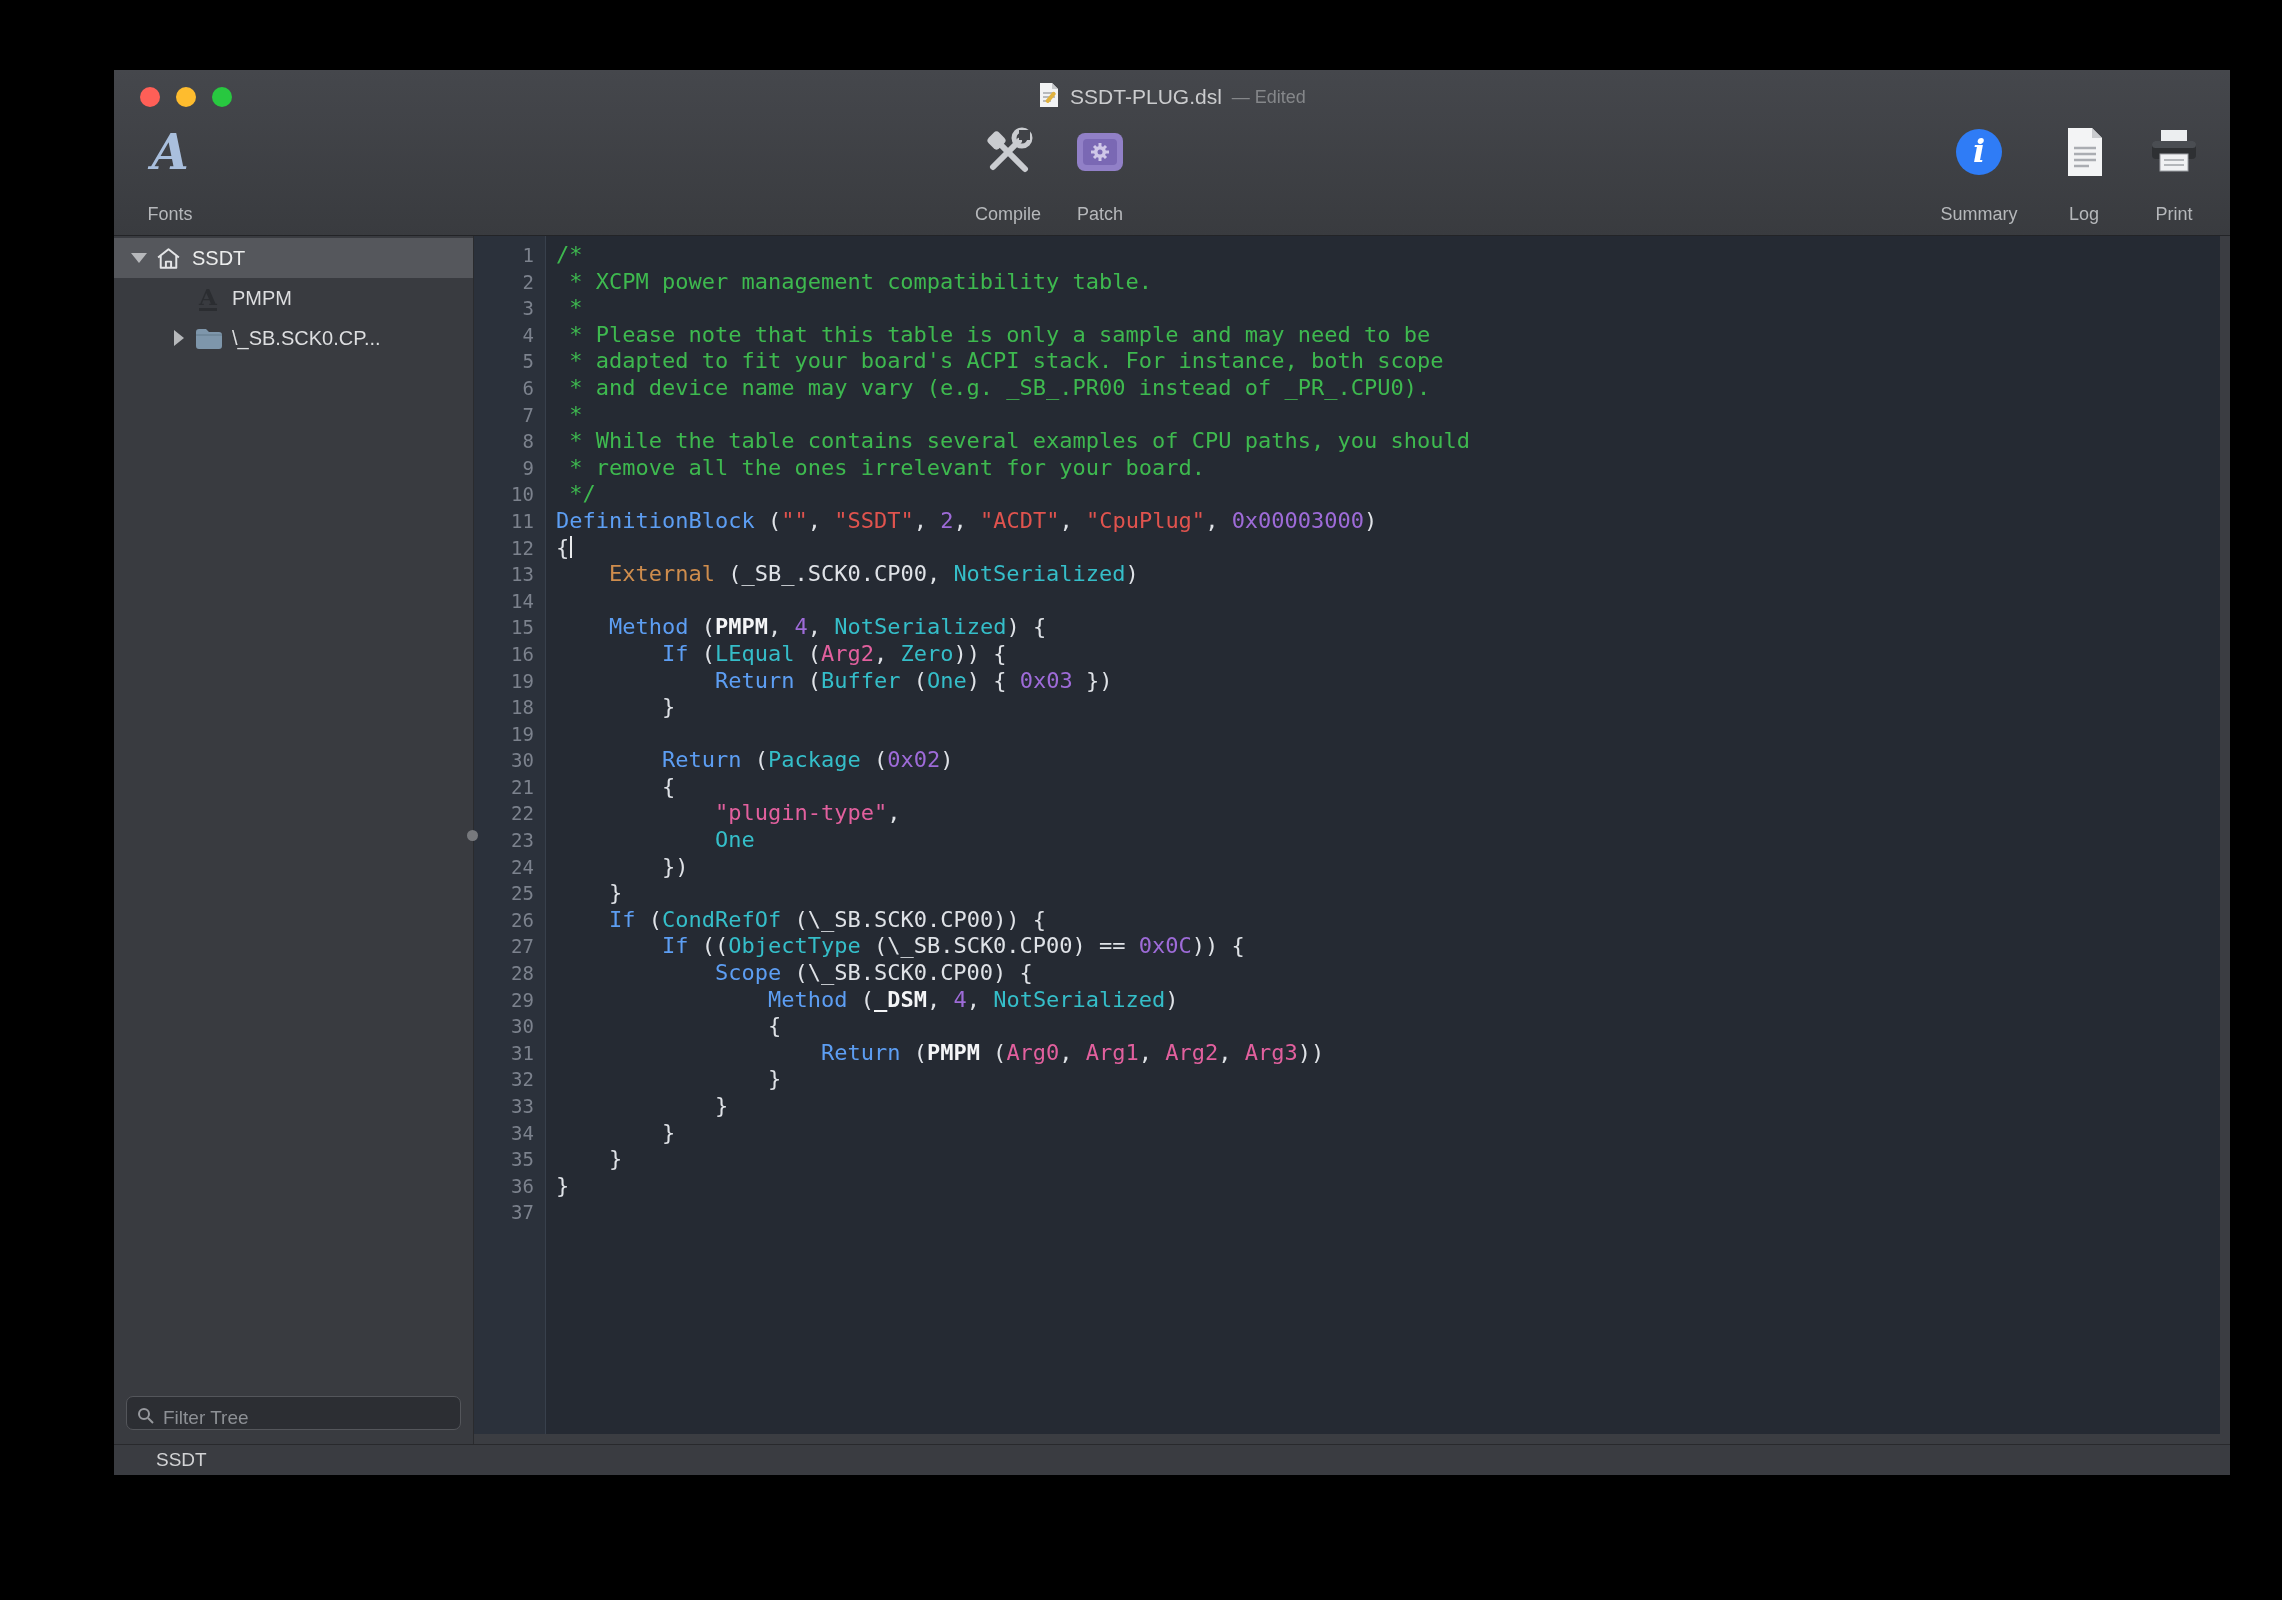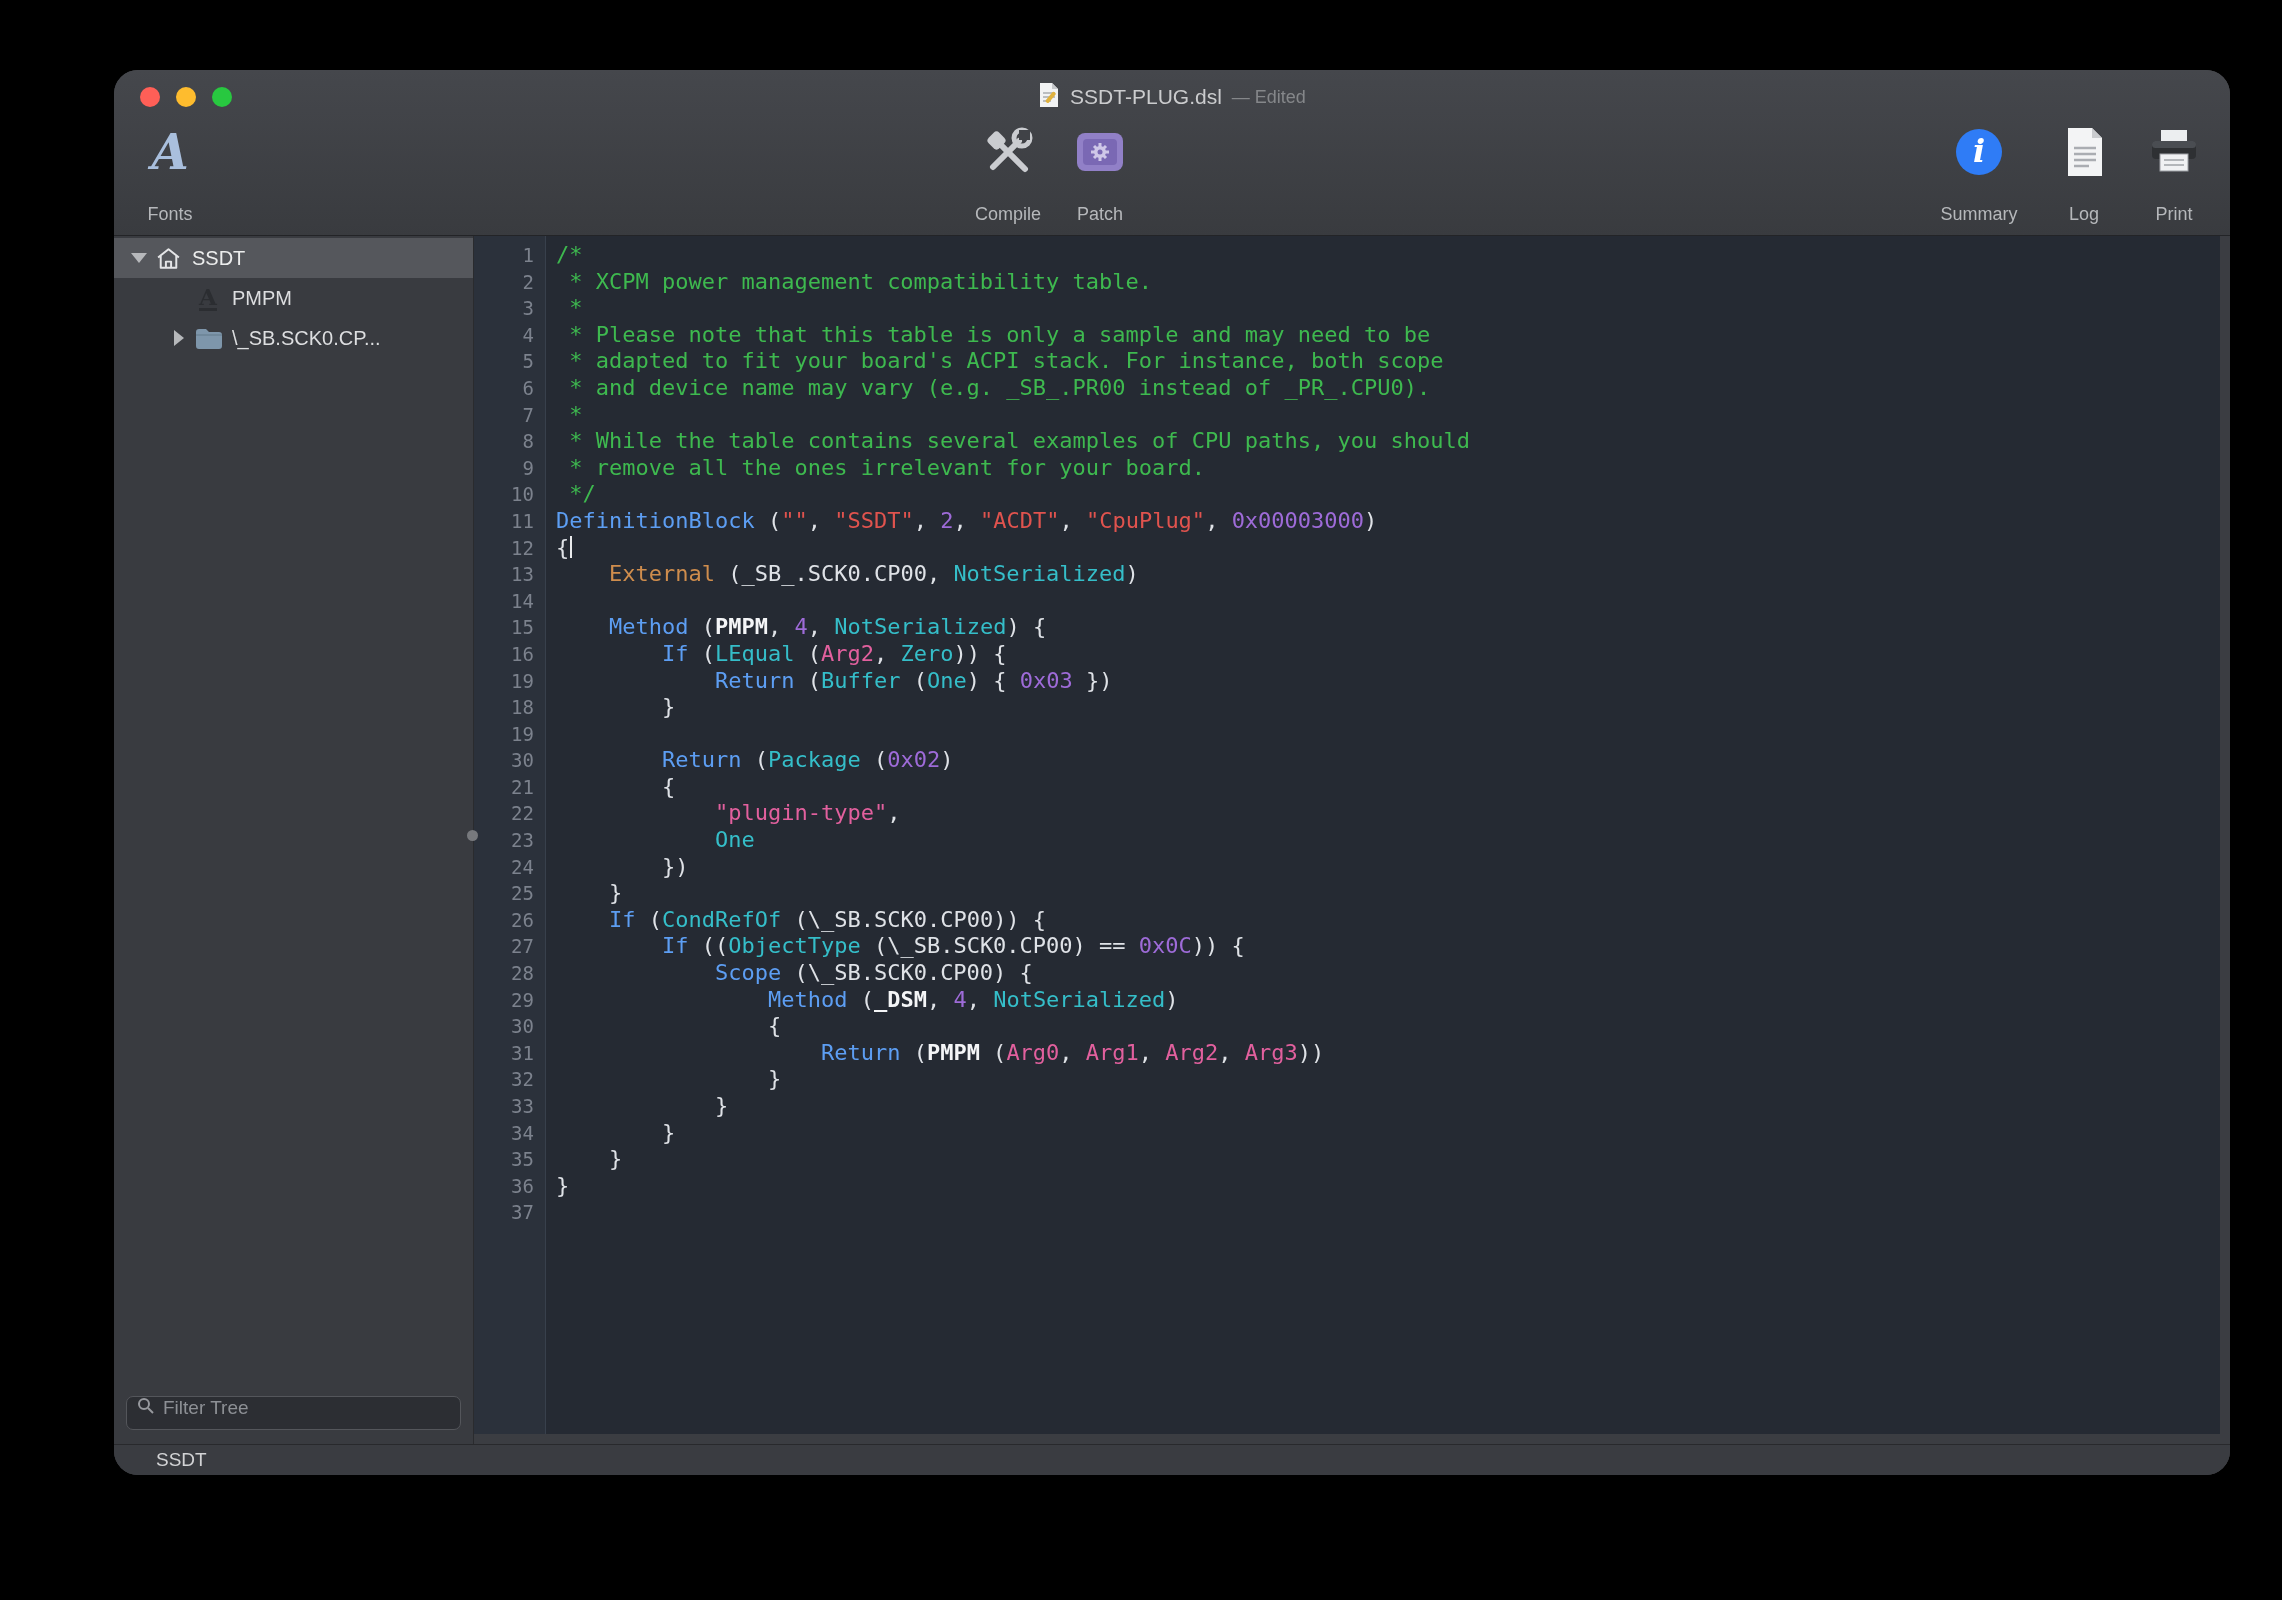--- a/index.html
+++ b/index.html
@@ -1,20 +1,20 @@
 <!DOCTYPE html>
 <html style="--tok-c: #3eb94f; --tok-k: #5d9ef3; --tok-t: #35bec9; --tok-s: #e0534e; --tok-n: #9e6bd8; --tok-p: #e2609e; --tok-ps: #e2609e; --tok-o: #cf8d4d; --tok-w: #dfe2e7; --tok-b: #f4f5f7;"><head>
 <meta charset="utf-8">
 <style>
   * { margin:0; padding:0; box-sizing:border-box; }
   html,body { width:2282px; height:1600px; background:#000; overflow:hidden;
               font-family:"Liberation Sans","DejaVu Sans",sans-serif; }
 
   .window { position:absolute; left:114px; top:70px; width:2116px; height:1405px;
-            background:#3b3d42; border-radius:24px; overflow:hidden;
+            background:#3b3d42; border-radius:0; overflow:hidden;
             display:flex; flex-direction:column;
             box-shadow: inset 0 0 0 1px rgba(255,255,255,0.07); }
 
   .header { background:linear-gradient(#45474c,#393b3f); flex:0 0 auto; }
 
   .titlebar { height:54px; position:relative; display:flex; align-items:center; }
   .traffic { display:flex; gap:16px; padding-left:26px; }
   .tl { width:20px; height:20px; border-radius:50%; border:none; cursor:default; }
   .tl.red { background:#ff5f57; } .tl.yellow { background:#febc2e; } .tl.green { background:#28c840; }
   .title-wrap { position:absolute; left:0; right:0; top:0; height:54px;
@@ -51,21 +51,21 @@
   .tri-right { width:0; height:0; border-top:8px solid transparent;
                border-bottom:8px solid transparent; border-left:10px solid #b6b8bb; }
   .tree-iconbox { width:32px; flex:0 0 32px; display:flex; align-items:center;
                   justify-content:center; margin-right:8px; }
   .method-glyph { font-family:"DejaVu Serif","Liberation Serif",serif; font-weight:bold;
                   font-size:23px; line-height:1; color:#2b2d31; border-bottom:3px solid #2b2d31; }
   .tree-label { white-space:nowrap; overflow:hidden; }
 
   .filter-wrap { margin:0 12px 14px; height:34px; background:#2c2e33;
                  border:1px solid #54565b; border-radius:7px; display:flex;
-                 align-items:flex-start; padding:0 10px; gap:8px; flex:0 0 auto; }
+                 align-items:flex-end; padding:0 10px; gap:8px; flex:0 0 auto; }
   .filter-wrap input { background:transparent; border:none; outline:none;
                        color:#d4d5d7; font-size:19px; width:100%;
                        font-family:"Liberation Sans","DejaVu Sans",sans-serif; }
   .filter-wrap input::placeholder { color:#8d9095; }
 
   .split-dot { position:absolute; left:353px; top:594px; width:11px; height:11px;
                border-radius:50%; background:#77797d; z-index:5; }
 
   .editor-outer { flex:1; min-width:0; padding:0 10px 10px 0; }
   .editor { width:100%; height:100%; background:#252a33; position:relative; overflow:hidden; }

